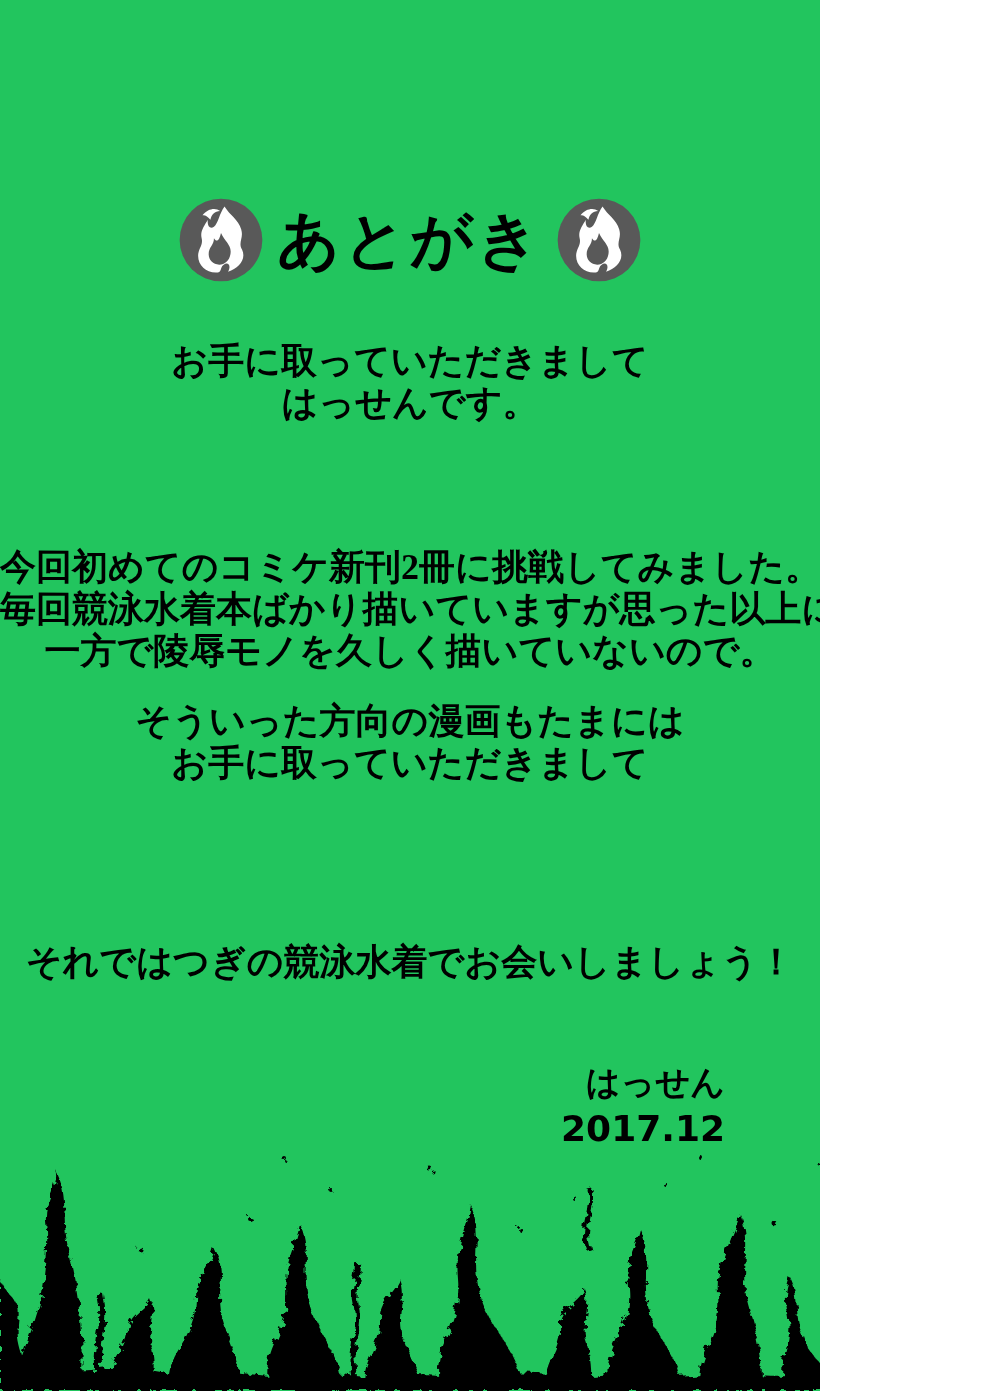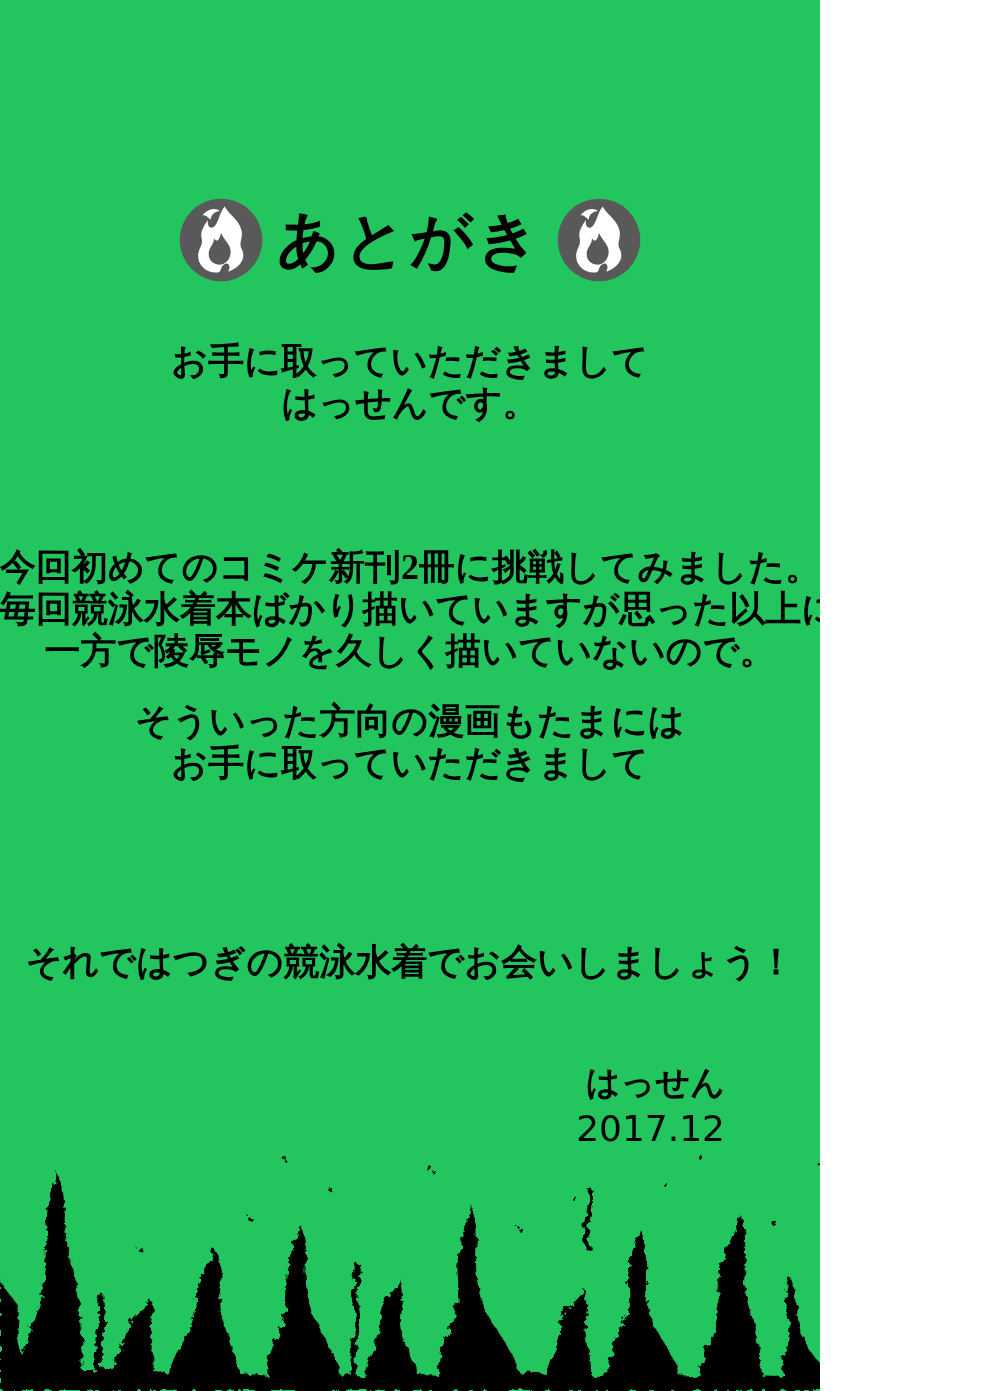--- a/index.html
+++ b/index.html
@@ -30,21 +30,21 @@
   .p1{top:340px;}
   .p2{top:546px;}
   .p3{top:700px;}
   .p4{top:941px;}
   .signature{
     position:absolute;top:1024px;right:95px;
     text-align:right;font-size:34px;line-height:46px;font-weight:600;margin-top:36px;
   }
   .sig-date{
     font-family:"DejaVu Sans","Liberation Sans",sans-serif;
-    font-size:36px;font-weight:400;
+    font-size:36px;font-weight:700;
   }
   .flames{position:absolute;left:0;bottom:0;width:1000px;height:262px;}
   .flames svg{display:block;width:100%;height:100%;}
 </style>
 </head>
 <body>
 
 <div class="page">
 
   <div class="header">

